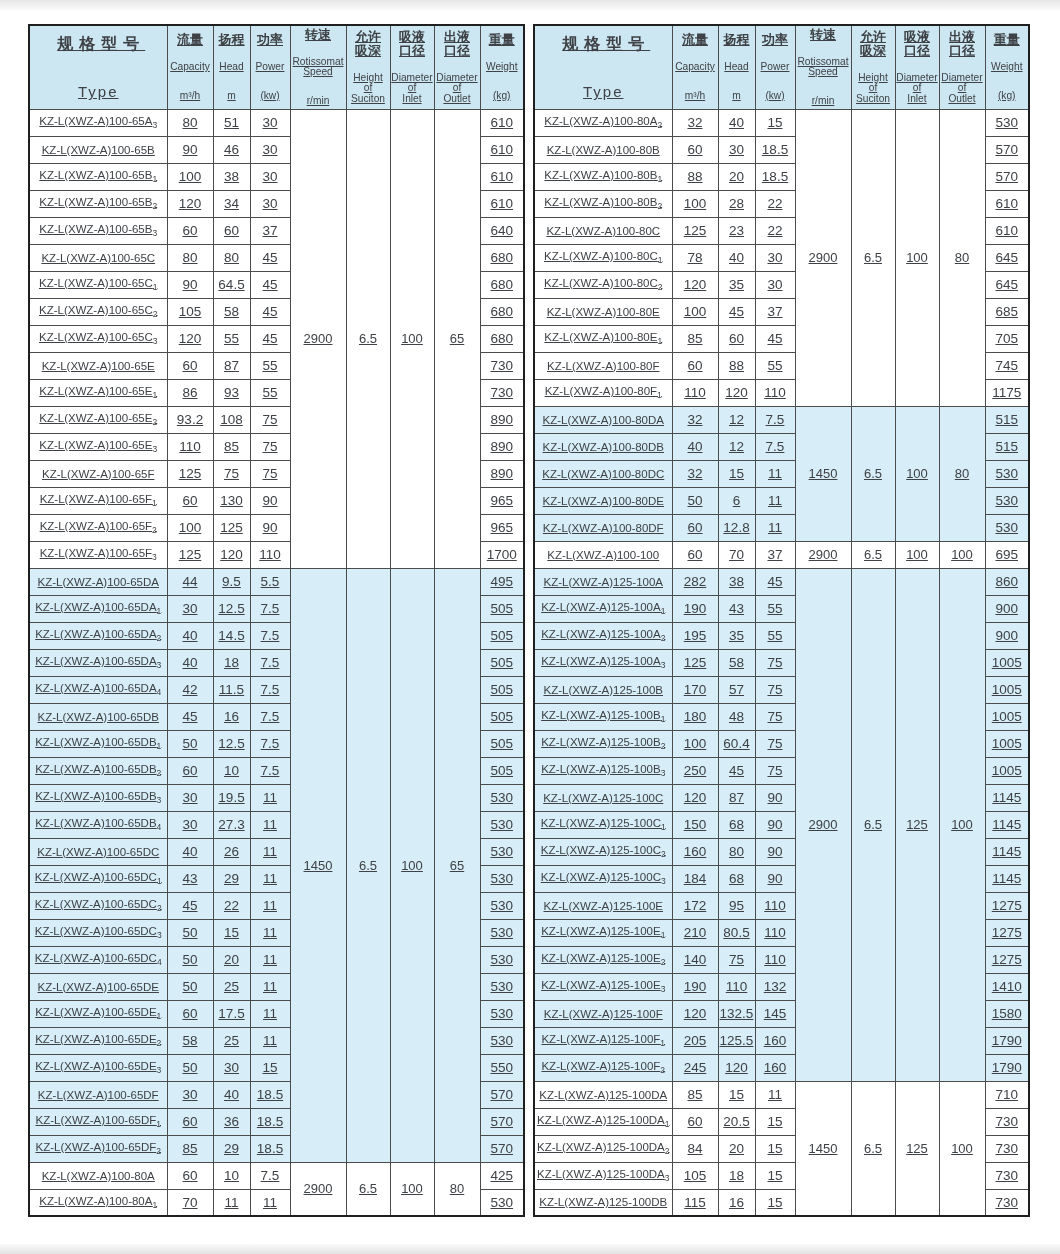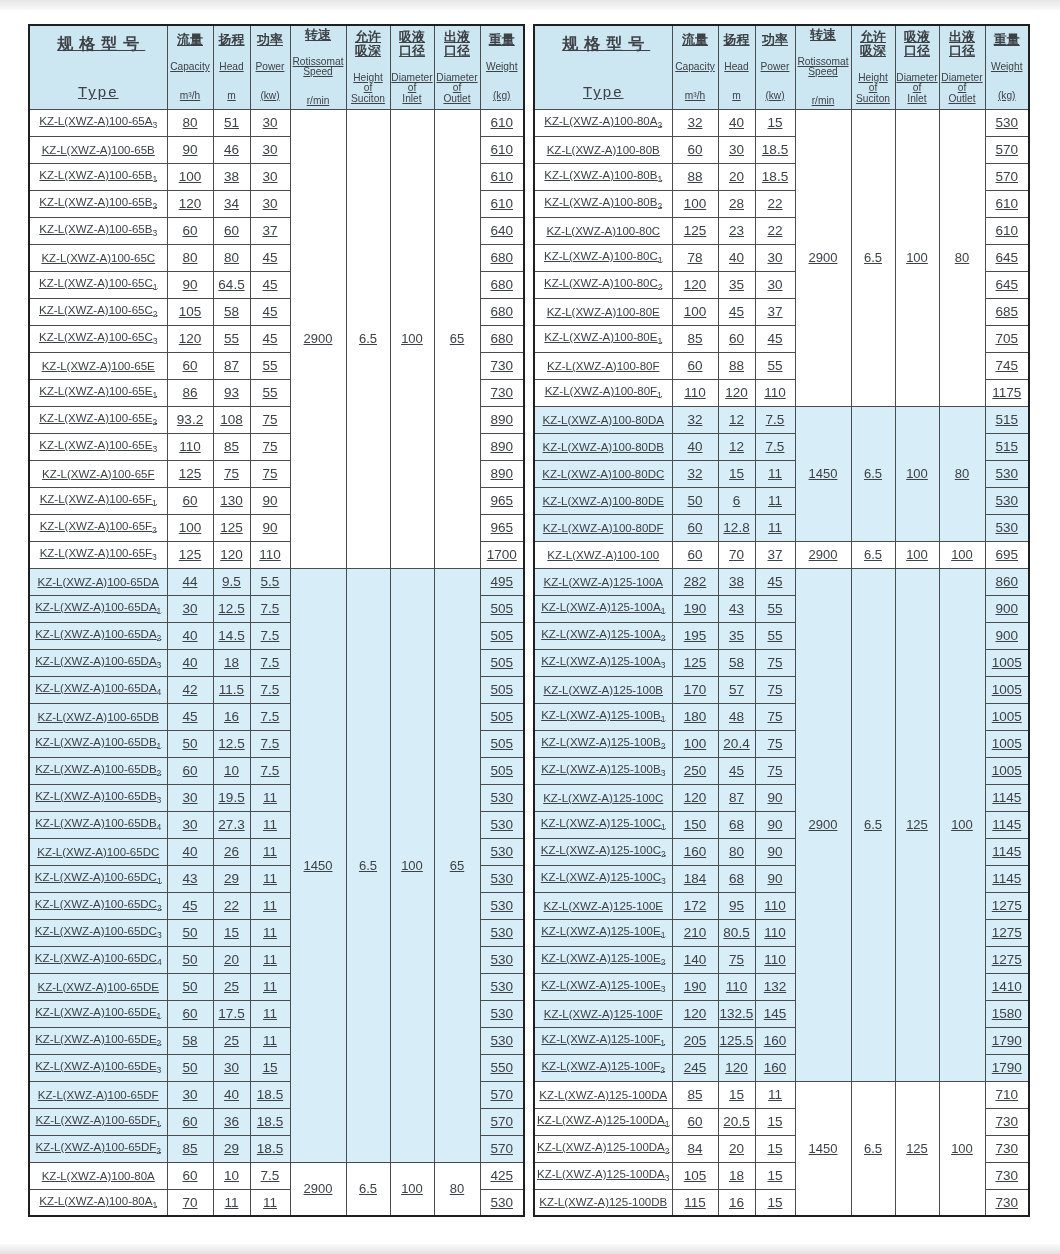--- a/index.html
+++ b/index.html
@@ -654,21 +654,21 @@
             <tr class="band-blue">
               <td class="type-cell"><span>KZ-L(XWZ-A)125-100B</span><span class="sub">1</span></td>
               <td>180</td>
               <td>48</td>
               <td>75</td>
               <td>1005</td>
             </tr>
             <tr class="band-blue">
               <td class="type-cell"><span>KZ-L(XWZ-A)125-100B</span><span class="sub">2</span></td>
               <td>100</td>
-              <td>20.4</td>
+              <td>60.4</td>
               <td>75</td>
               <td>1005</td>
             </tr>
             <tr class="band-blue">
               <td class="type-cell"><span>KZ-L(XWZ-A)125-100B</span><span class="sub">3</span></td>
               <td>250</td>
               <td>45</td>
               <td>75</td>
               <td>1005</td>
             </tr>

